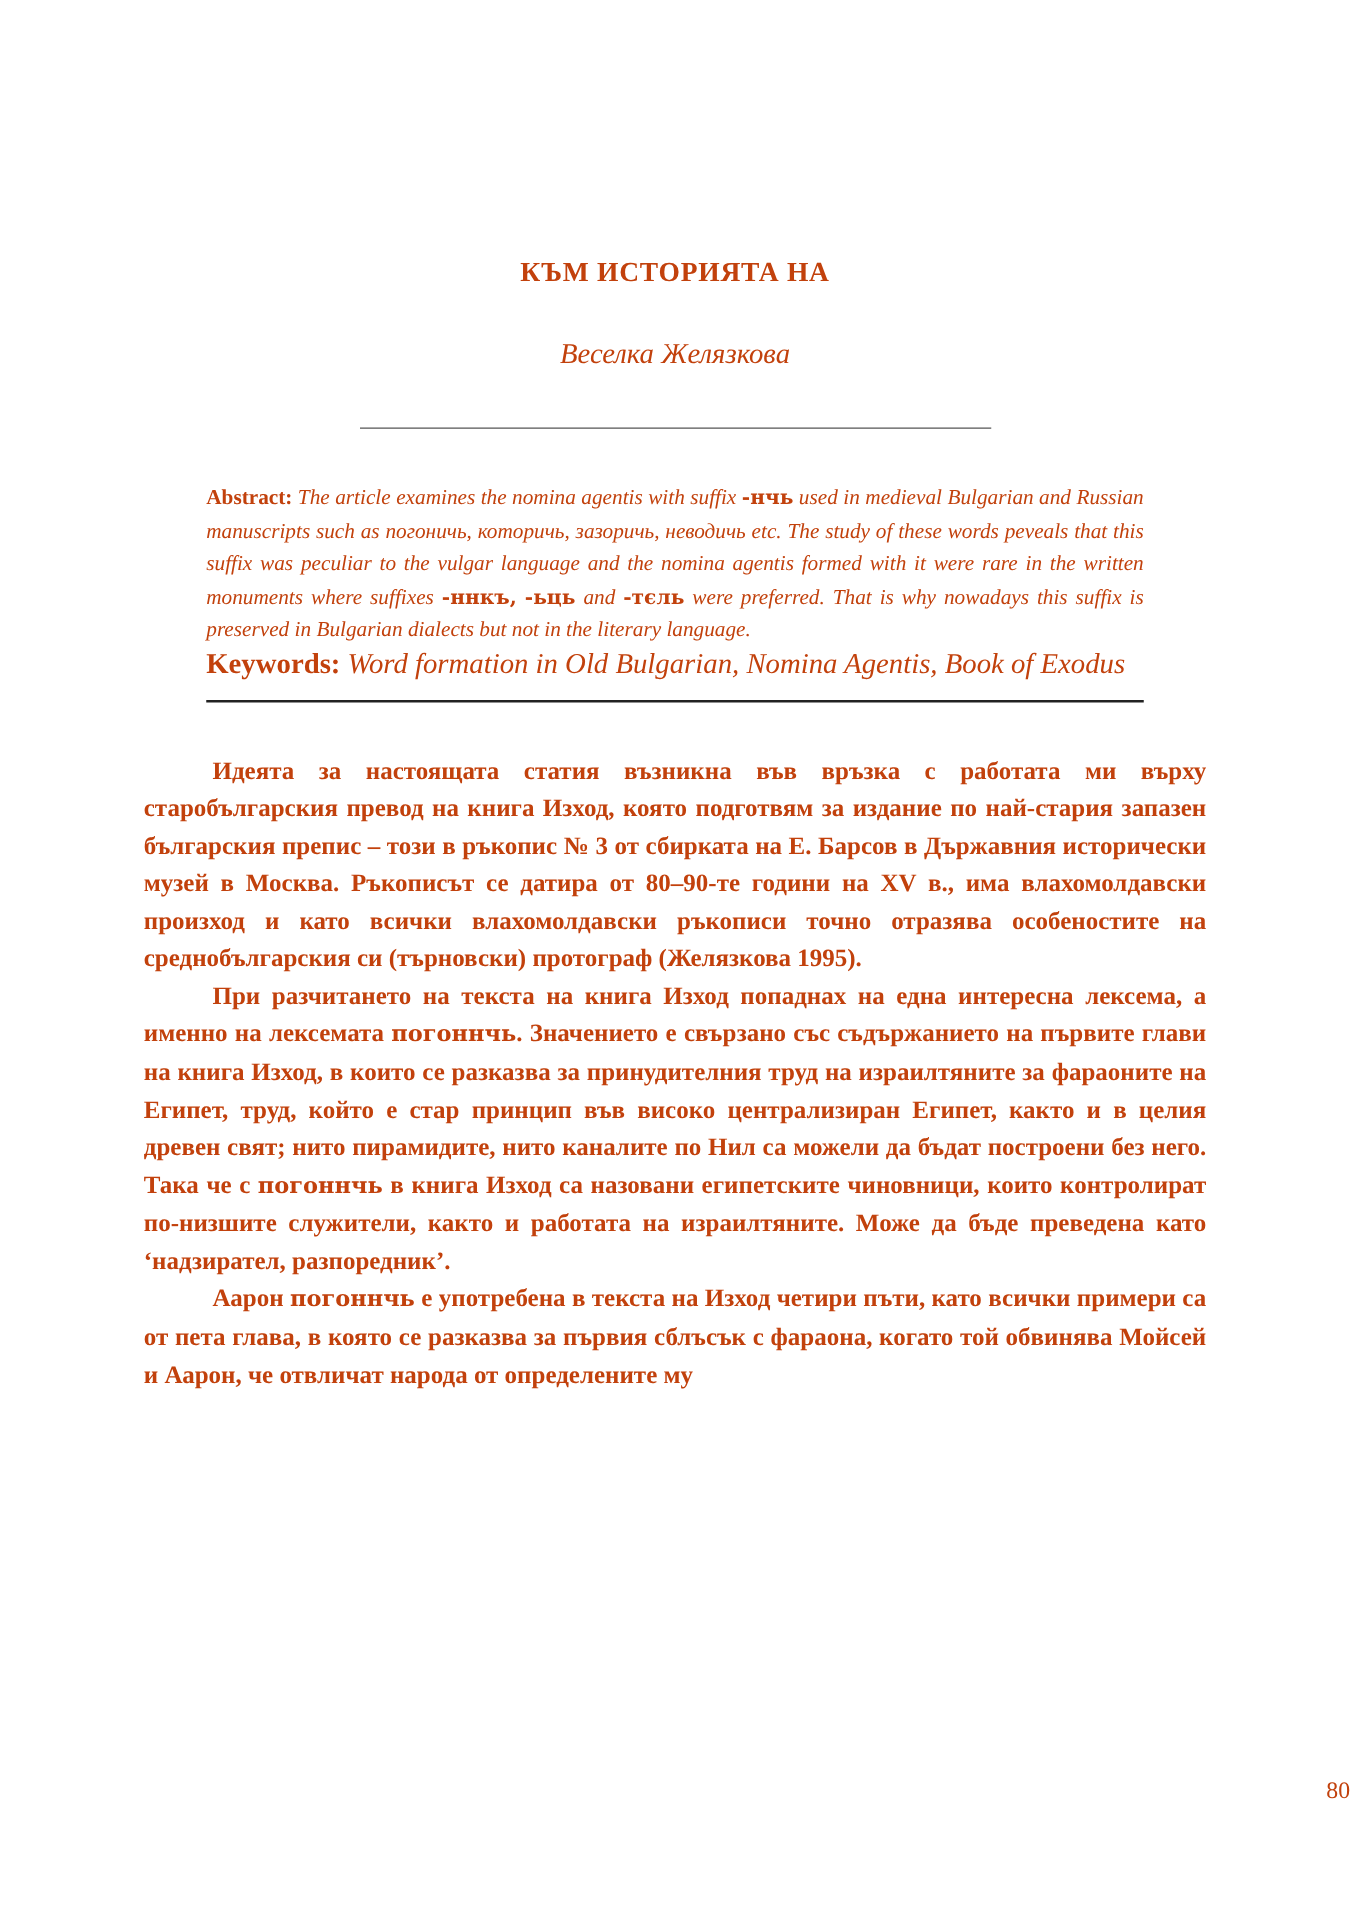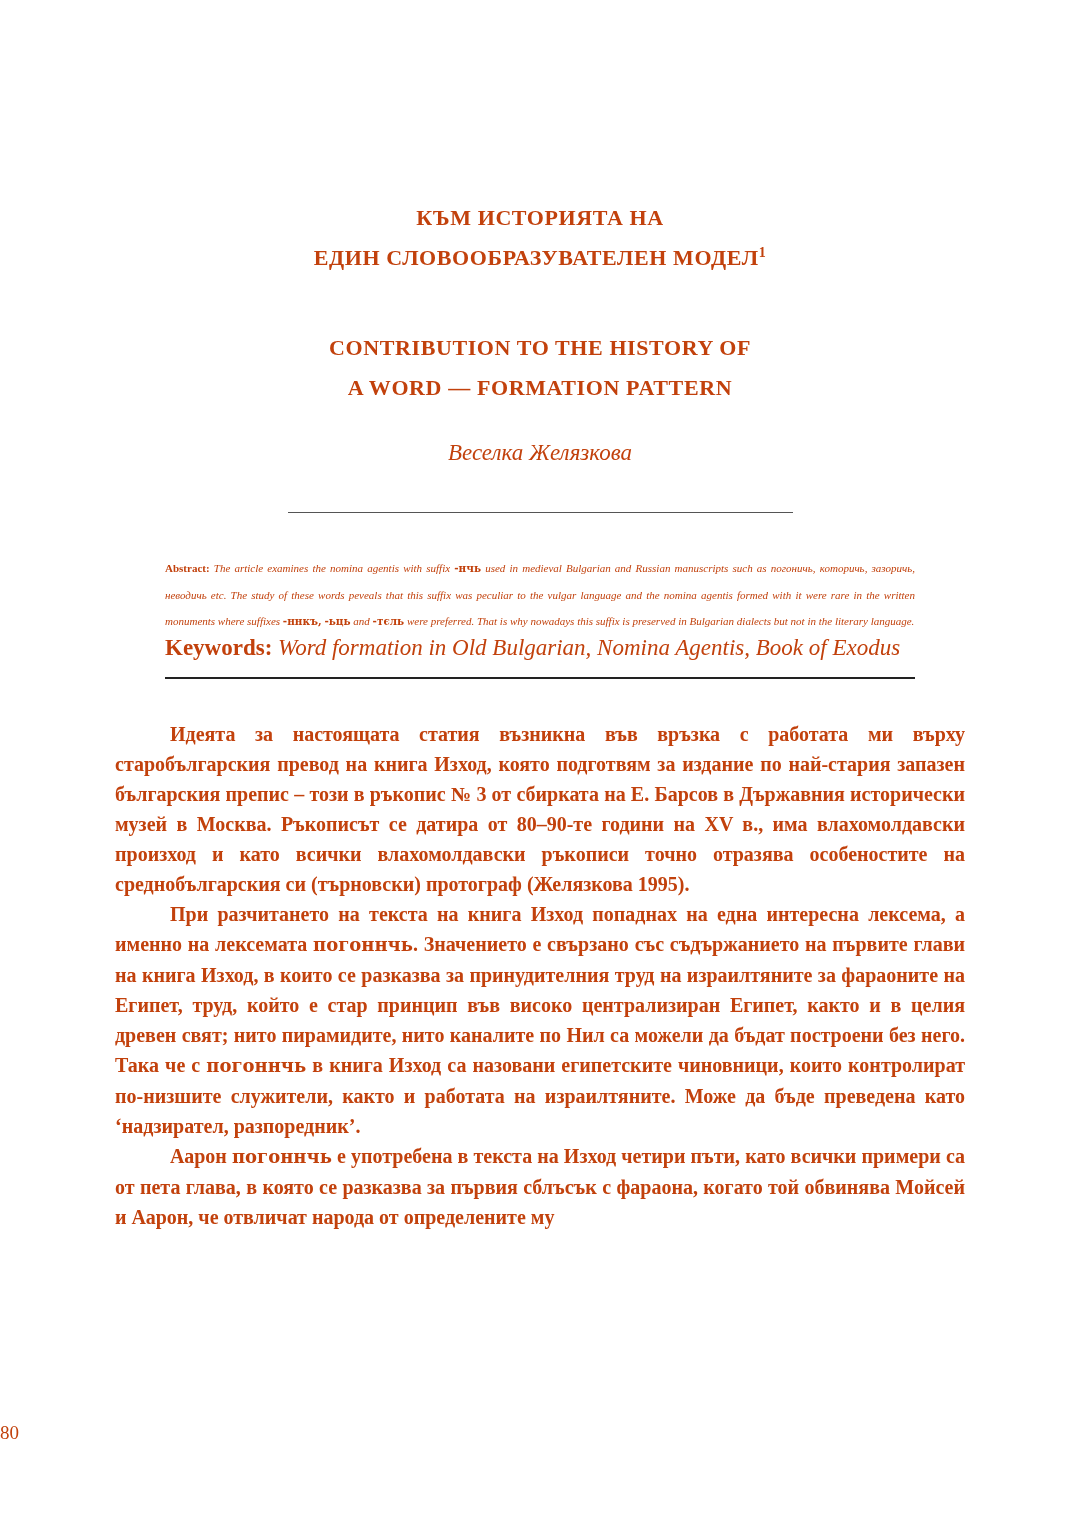--- a/index.html
+++ b/index.html
@@ -52,21 +52,21 @@
     border-top: 1px solid #555;
     width: 505px;
     margin: 46px auto 0 auto;
   }
   .abstract {
     width: 750px;
     margin: 42px auto 0 auto;
   }
   .abstract-text {
     margin: 0;
-    font-size: 11px;
+    font-size: 17px;
     font-style: italic;
     line-height: 26.5px;
     text-align: justify;
   }
   .keywords {
     margin: 0;
     font-size: 23px;
     font-style: italic;
     line-height: 26.5px;
     text-align: left;
@@ -101,38 +101,33 @@
   }
   .slav-body {
     font-family: "DejaVu Serif", serif;
     font-size: 0.9em;
   }
   .page-number {
     position: absolute;
     top: 1422px;
     left: 0;
     width: 100%;
-    text-align: left;
+    text-align: right;
     font-size: 19px;
   }
 </style>
 </head>
 <body>
 
 <div class="page">
 
   <header class="titles">
     <h1 class="title-bg">
         <span class="tline">КЪМ ИСТОРИЯТА НА</span>
-        <span class="tline"><span>ЕДИН СЛОВООБРАЗУВАТЕЛЕН МОДЕЛ</span><sup class="fnref">1</sup></span>
       </h1>
-    <h2 class="title-en">
-        <span class="tline">CONTRIBUTION TO THE HISTORY OF</span>
-        <span class="tline">A WORD — FORMATION PATTERN</span>
-      </h2>
     <div class="author">Веселка Желязкова</div>
   </header>
 
   <hr class="rule-thin">
 
   <section class="abstract">
     <p class="abstract-text"><b class="abs-label">Abstract:</b><span> The article examines the nomina agentis with suffix </span><span class="slav">-нчь</span><span> used in medieval Bulgarian and Russian manuscripts such as погоничь, которичь, зазоричь, неводичь etc. The study of these words peveals that this suffix was peculiar to the vulgar language and the nomina agentis formed with it were rare in the written monuments where suffixes </span><span class="slav">-ннкъ,</span><span> </span><span class="slav">-ьць</span><span> and </span><span class="slav">-тєль</span><span> were preferred. That is why nowadays this suffix is preserved in Bulgarian dialects but not in the literary language.</span></p>
     <p class="keywords"><b class="abs-label">Keywords:</b><span> Word formation in Old Bulgarian, Nomina Agentis, Book of Exodus</span></p>
   </section>
 

